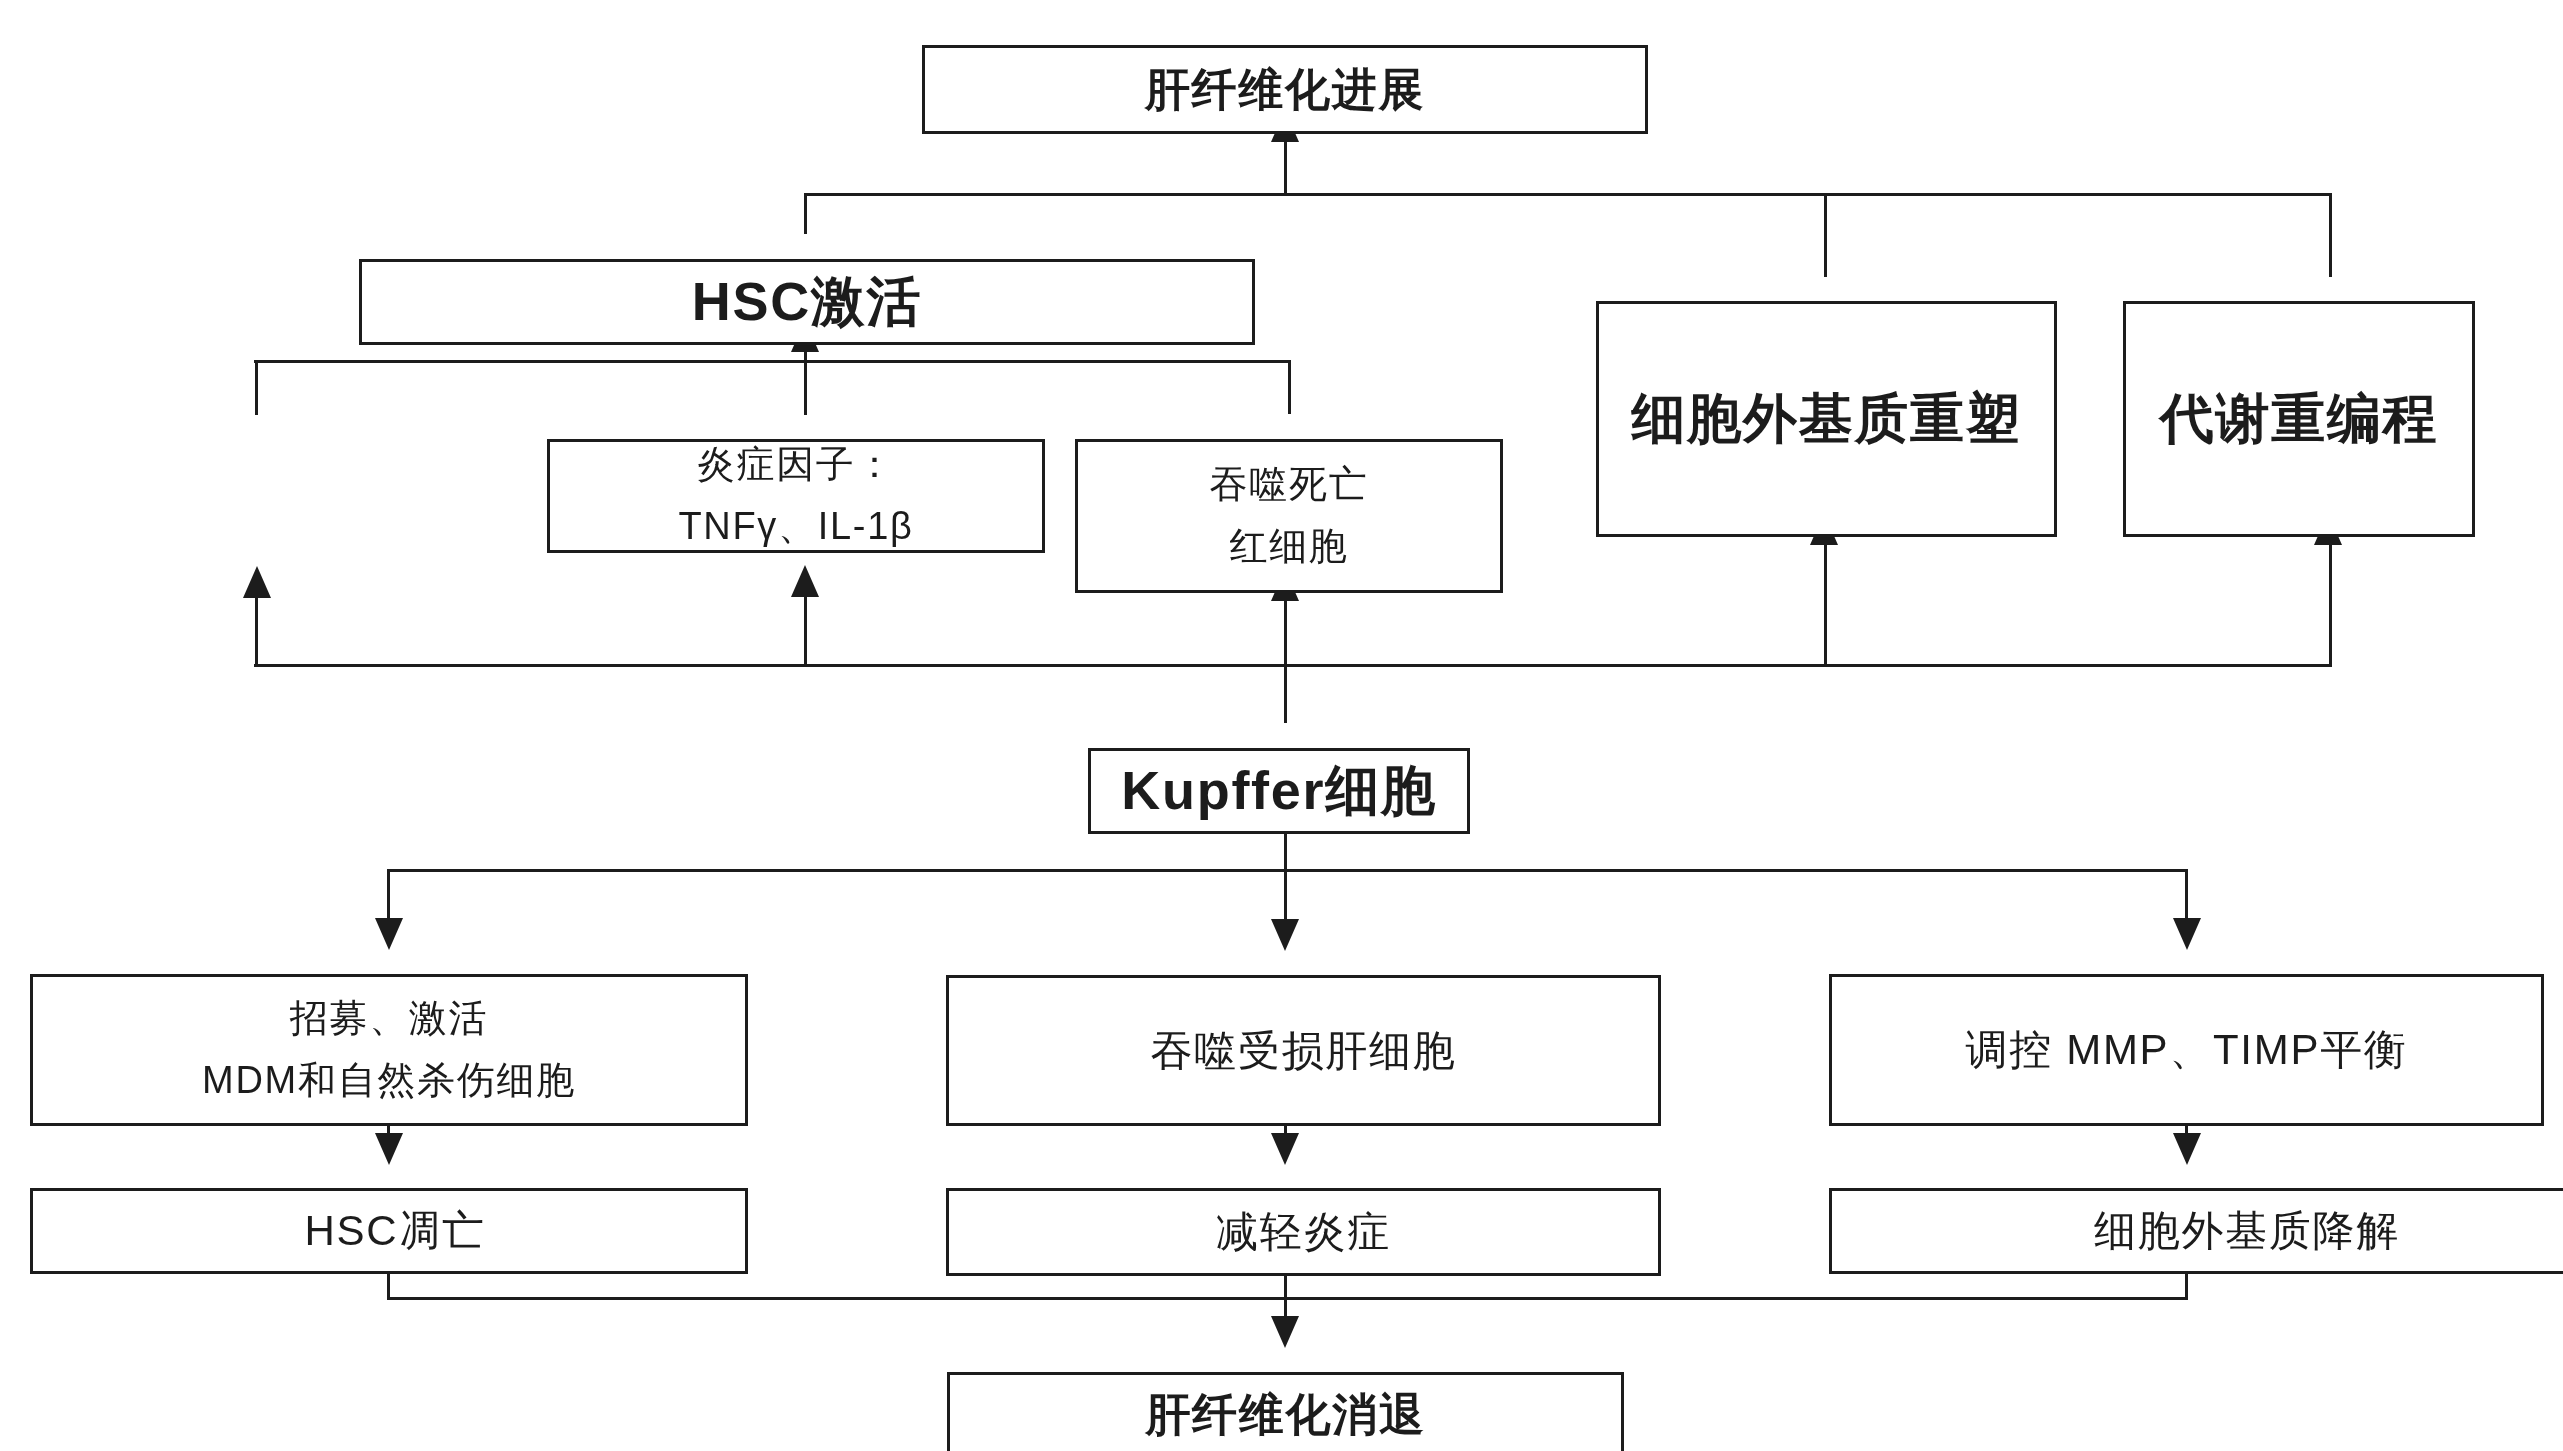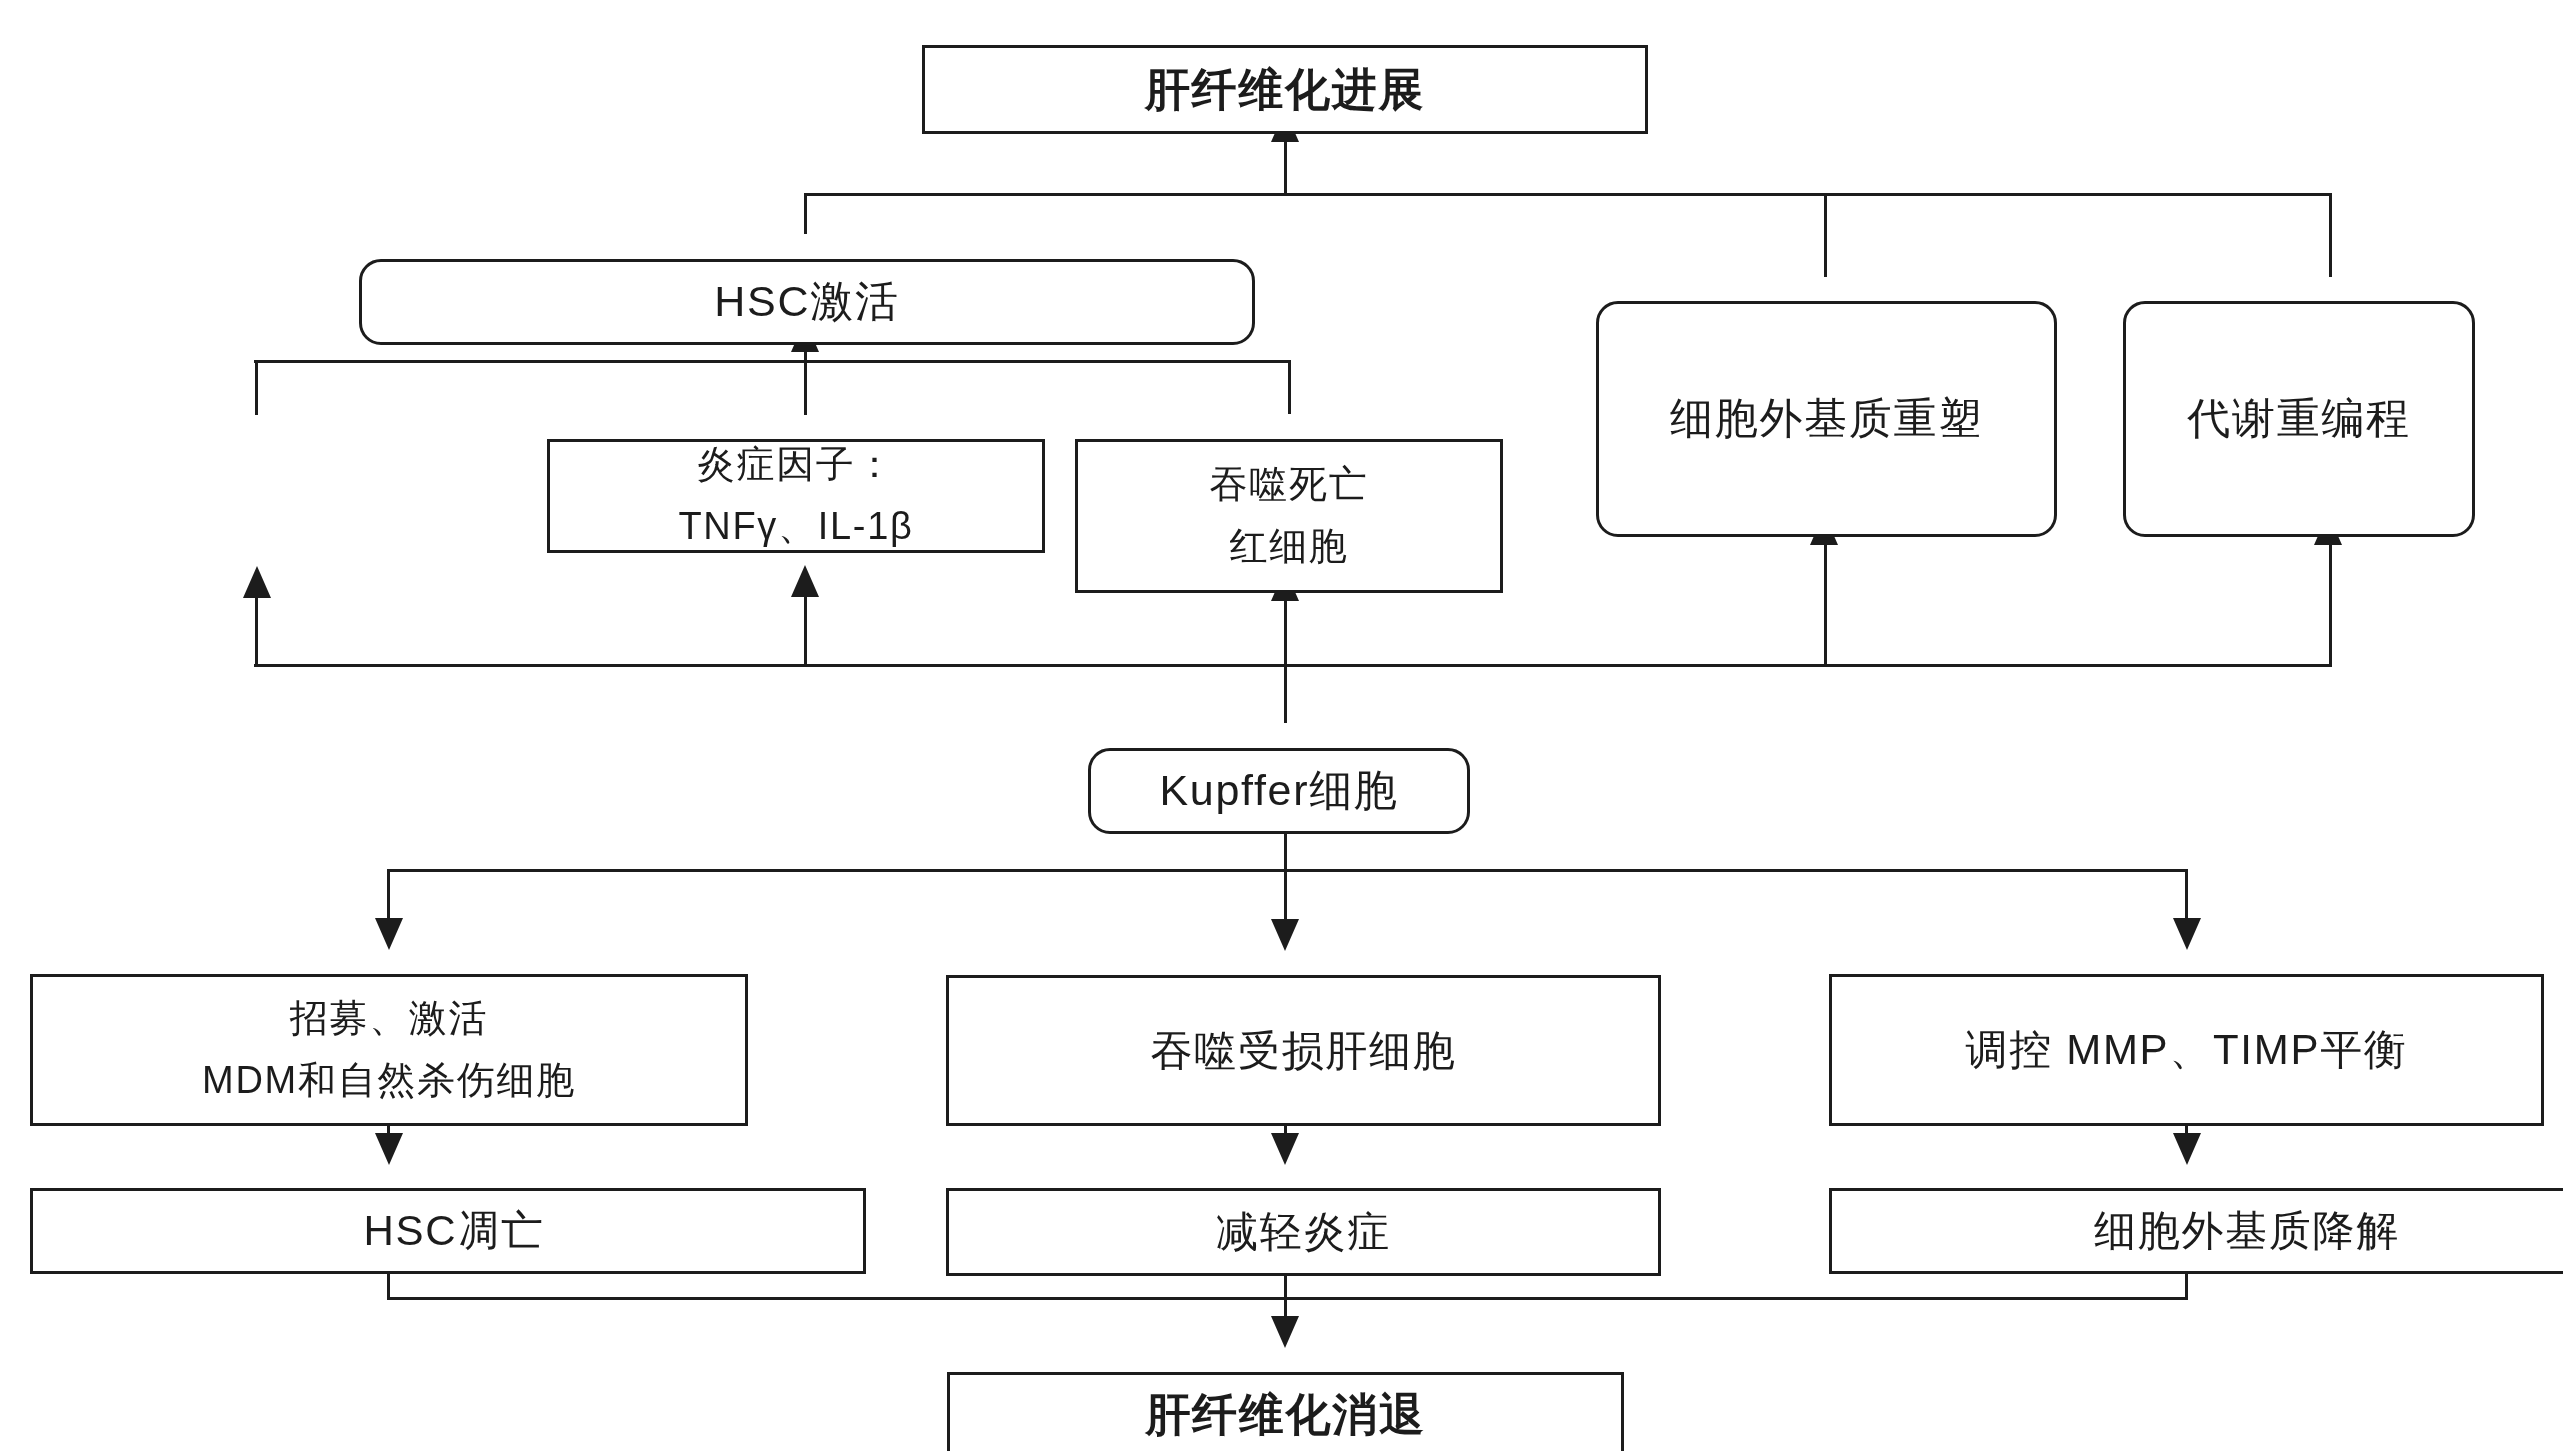--- a/index.html
+++ b/index.html
@@ -4,21 +4,21 @@
 <style>
   html,body{margin:0;padding:0;background:#ffffff;}
   body{width:2563px;height:1451px;position:relative;overflow:hidden;
        font-family:"Liberation Sans","DejaVu Sans",sans-serif;color:#1c1c1c;}
   #diagram{position:absolute;left:0;top:0;width:2563px;height:1451px;background:#ffffff;}
   .box{position:absolute;box-sizing:border-box;background:#ffffff;border:3.3px solid #1c1c1c;
        display:flex;flex-direction:column;align-items:center;justify-content:center;
        text-align:center;z-index:3;margin-top:24px;}
   .ln{white-space:nowrap;}
   .fs54{font-size:45px;font-weight:700;letter-spacing:1.7px;}
-  .fs52{font-size:43px;font-weight:400;letter-spacing:1.7px;border-radius:22px;}
+  .fs52{font-size:54px;font-weight:700;letter-spacing:1.7px;}
   .fs50{font-size:42px;font-weight:400;letter-spacing:1.7px;}
   .fs46{font-size:38px;font-weight:400;line-height:1.62;letter-spacing:1.7px;}
   .hline{position:absolute;height:3.3px;background:#1c1c1c;z-index:1;}
   .vline{position:absolute;width:3.3px;background:#1c1c1c;z-index:1;}
   .au{position:absolute;width:0;height:0;z-index:2;
       border-left:14px solid transparent;border-right:14px solid transparent;
       border-bottom:32px solid #1c1c1c;}
   .ad{position:absolute;width:0;height:0;z-index:2;
       border-left:14px solid transparent;border-right:14px solid transparent;
       border-top:32px solid #1c1c1c;}
@@ -65,21 +65,21 @@
   </div>
 
   <div class="box fs50" style="left:946px;top:951px;width:715px;height:151px;">
     <div class="ln">吞噬受损肝细胞</div>
   </div>
 
   <div class="box fs50" style="left:1829px;top:950px;width:715px;height:152px;">
     <div class="ln">调控 MMP、TIMP平衡</div>
   </div>
 
-  <div class="box fs50" style="left:30px;top:1164px;width:836px;height:86px;padding-left:12px;">
+  <div class="box fs50" style="left:30px;top:1164px;width:718px;height:86px;padding-left:12px;">
     <div class="ln">HSC凋亡</div>
   </div>
 
   <div class="box fs50" style="left:946px;top:1164px;width:715px;height:88px;">
     <div class="ln">减轻炎症</div>
   </div>
 
   <div class="box fs50" style="left:1829px;top:1164px;width:836px;height:86px;">
     <div class="ln">细胞外基质降解</div>
   </div>

